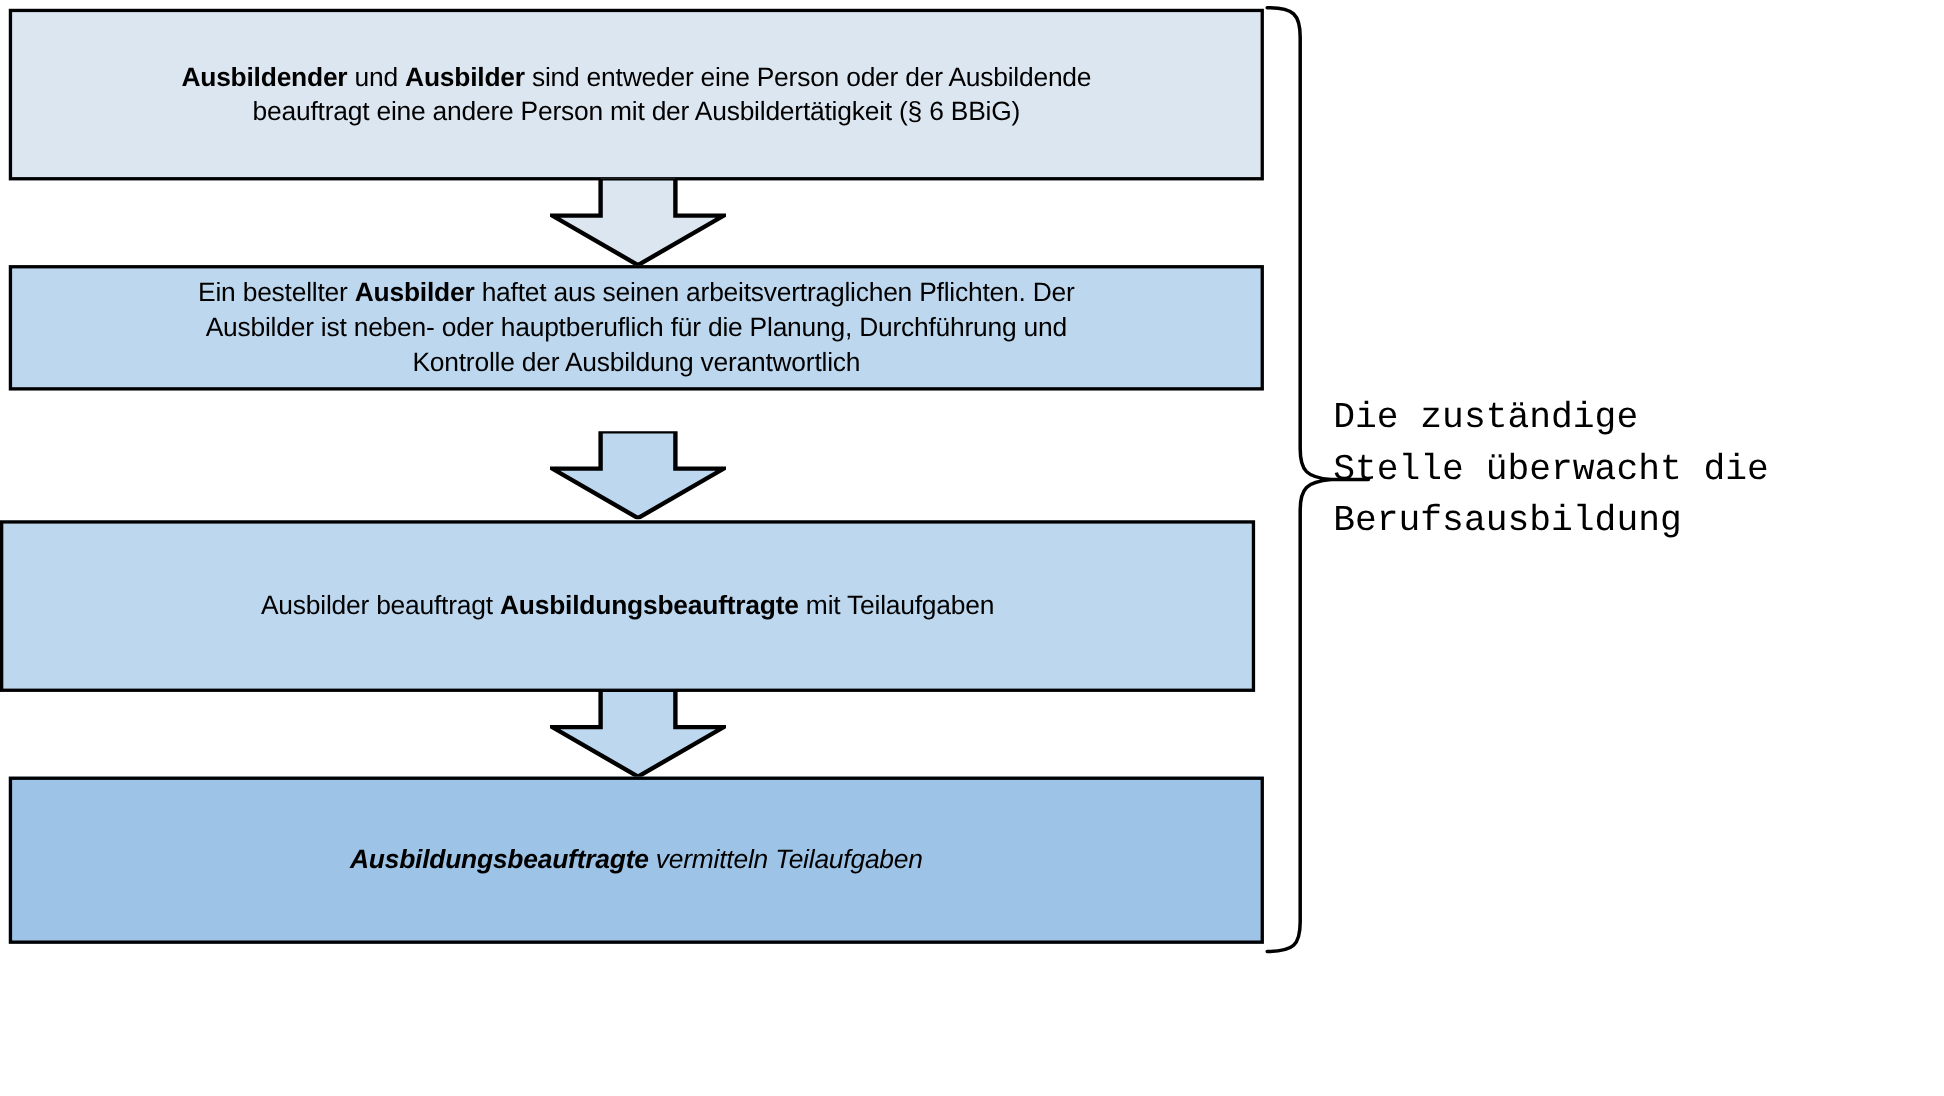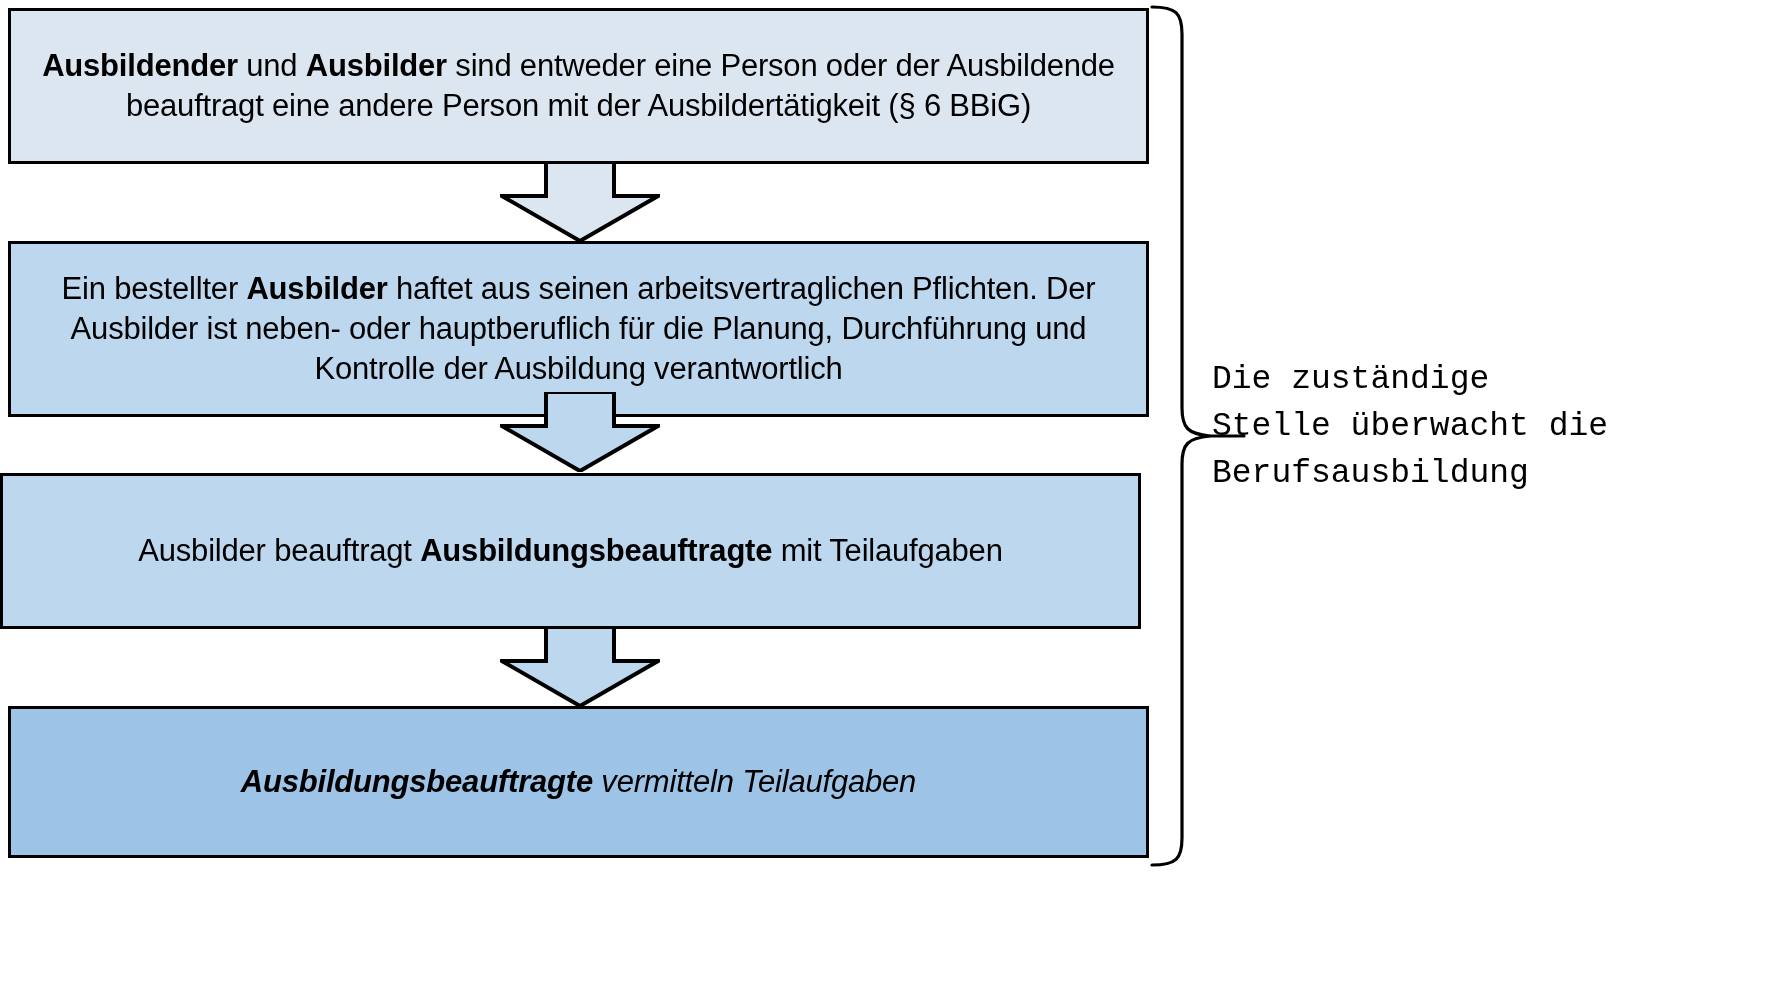--- a/index.html
+++ b/index.html
@@ -30,28 +30,28 @@
     justify-content: center;
     text-align: center;
     color: #000000;
     font-family: "Liberation Sans Narrow", "Liberation Sans", sans-serif;
     font-stretch: condensed;
   }
   .flow-box .box-text {
     display: block;
     padding: 0 26px;
     line-height: 1.30;
-    font-size: 31px;
+    font-size: 24px;
     letter-spacing: -0.2px;
     white-space: pre-line;
   }
   .flow-box .box-text b { font-weight: 700; }
 
   #box-1 { left: 8px;  top: 8px;   width: 1141px; height: 156px; background: #dce6f1; }
-  #box-2 { left: 8px;  top: 241px; width: 1141px; height: 176px; background: #bdd7ee; }
+  #box-2 { left: 8px;  top: 241px; width: 1141px; height: 114px; background: #bdd7ee; }
   #box-3 { left: 0;  top: 473px; width: 1141px; height: 156px; background: #bdd7ee; }
   #box-4 { left: 8px;  top: 706px; width: 1141px; height: 152px; background: #9dc3e6; font-style: italic; }
 
   
   .flow-arrow {
     position: absolute;
     left: 500px;
     width: 160px;
     height: 80px;
   }

